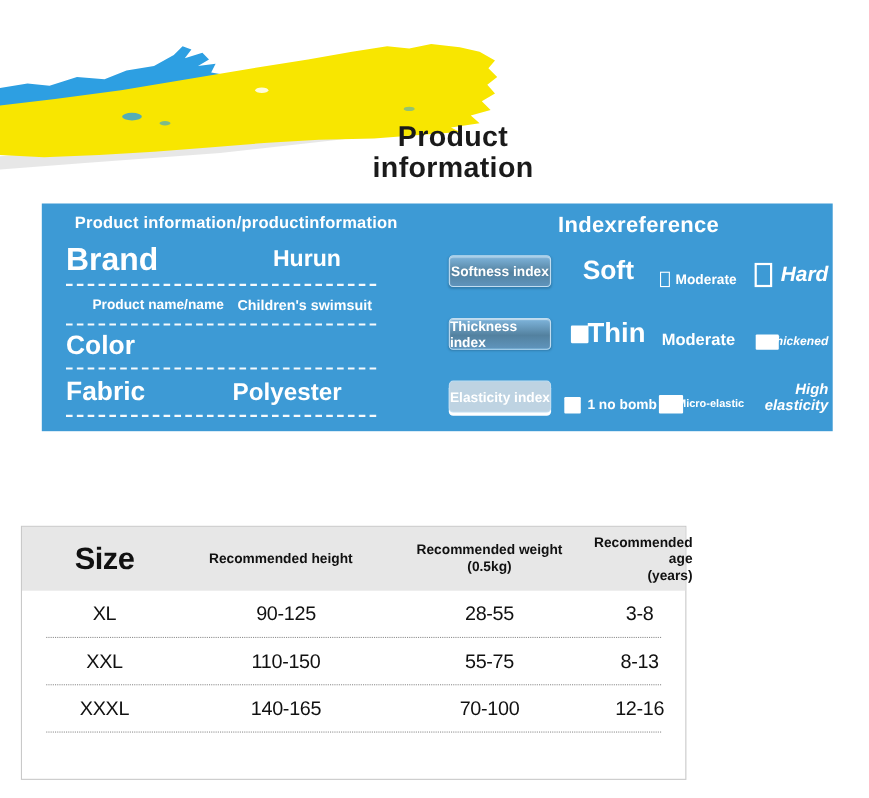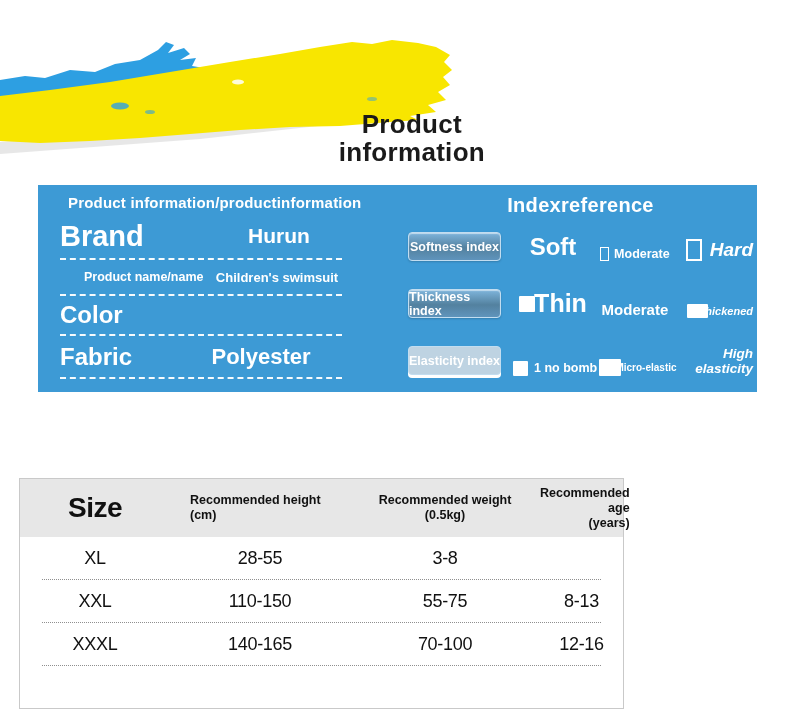--- a/index.html
+++ b/index.html
@@ -163,34 +163,34 @@
       </div>
     </div>
   </div>
 </div>
 
 <div class="size-table">
   <div class="thead">
     <div class="th-size">Size</div>
     <div class="th th-height">
       <span style="display:block">Recommended height</span>
-      <span style="display:block">(cm)</span>
     </div>
     <div class="th th-weight">
       <span style="display:block">Recommended weight</span>
       <span style="display:block">(0.5kg)</span>
     </div>
     <div class="th th-age">
       <span style="display:block">Recommended age</span>
       <span style="display:block">(years)</span>
     </div>
   </div>
 
   <div class="trow">
     <div>XL</div>
+    <div>90-125</div>
     <div>28-55</div>
     <div>3-8</div>
   </div>
   <div class="dotline"></div>
 
   <div class="trow">
     <div>XXL</div>
     <div>110-150</div>
     <div>55-75</div>
     <div>8-13</div>

